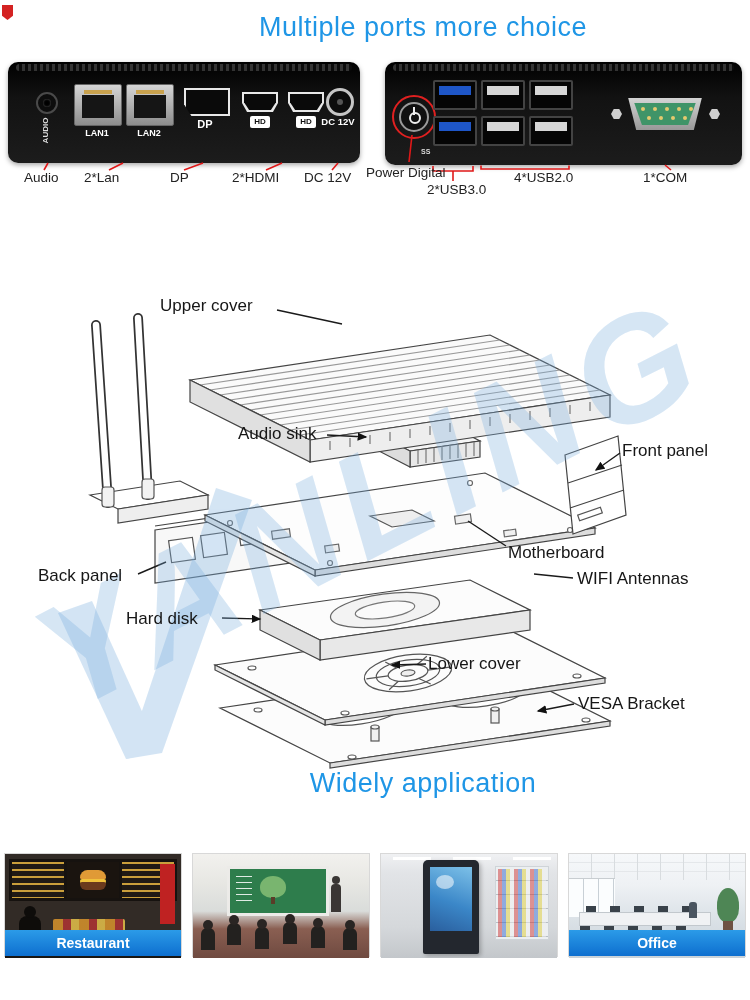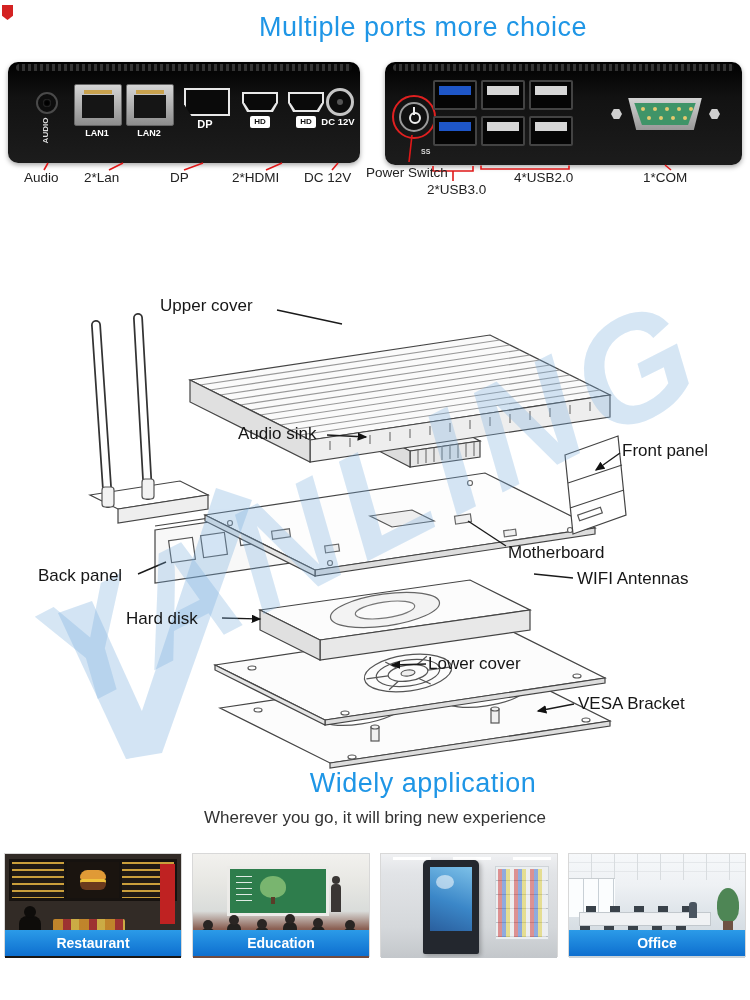--- a/index.html
+++ b/index.html
@@ -206,21 +206,21 @@
       <path d="M481,165.5 L481,169 L569,169 L569,165.5"></path>
       <path d="M665,165 L671,170"></path>
     </g>
   </svg>
 
   <div class="pcall" style="left:24px;top:170px">Audio</div>
   <div class="pcall" style="left:84px;top:170px">2*Lan</div>
   <div class="pcall" style="left:170px;top:170px">DP</div>
   <div class="pcall" style="left:232px;top:170px">2*HDMI</div>
   <div class="pcall" style="left:304px;top:170px">DC 12V</div>
-  <div class="pcall" style="left:366px;top:165px">Power Switch</div>
+  <div class="pcall" style="left:366px;top:165px">Power Digital</div>
   <div class="pcall" style="left:427px;top:182px">2*USB3.0</div>
   <div class="pcall" style="left:514px;top:170px">4*USB2.0</div>
   <div class="pcall" style="left:643px;top:170px">1*COM</div>
 
 
   <svg id="exploded" viewBox="0 0 690 488">
     <defs>
       <marker id="arr" markerWidth="8" markerHeight="8" refX="6" refY="3" orient="auto">
         <path d="M0,0 L7,3 L0,6 Z" fill="#111"></path>
       </marker>
@@ -343,21 +343,20 @@
   <div class="dlabel" style="left:238px;top:424px">Audio sink</div>
   <div class="dlabel" style="left:622px;top:441px">Front panel</div>
   <div class="dlabel" style="left:508px;top:543px">Motherboard</div>
   <div class="dlabel" style="left:38px;top:566px">Back panel</div>
   <div class="dlabel" style="left:577px;top:569px">WIFI Antennas</div>
   <div class="dlabel" style="left:126px;top:609px">Hard disk</div>
   <div class="dlabel" style="left:428px;top:654px">Lower cover</div>
   <div class="dlabel" style="left:578px;top:694px">VESA Bracket</div>
 
   <div class="sec-title" id="t3">Widely application</div>
-  <div class="subtitle">Wherever you go, it will bring new experience</div>
 
   <div class="app-card" style="left:4px">
     <div class="scene sc-rest">
       <div class="r-boards">
         <div class="r-b"></div>
         <div class="r-bur">
             <div class="burger"></div>
           </div>
         <div class="r-b"></div>
       </div>
@@ -376,21 +375,20 @@
           <div class="e-tree"></div>
       </div>
       <div class="e-teacher"></div>
       <div class="kid" style="left:8px;bottom:8px"></div>
       <div class="kid" style="left:34px;bottom:13px"></div>
       <div class="kid" style="left:62px;bottom:9px"></div>
       <div class="kid" style="left:90px;bottom:14px"></div>
       <div class="kid" style="left:118px;bottom:10px"></div>
       <div class="kid" style="left:150px;bottom:8px"></div>
     </div>
-    <div class="card-cap">Education</div>
   </div>
 
   <div class="app-card" style="left:380px">
     <div class="scene sc-sign">
       <div class="s-light"></div>
       <div class="s-kiosk">
         <div class="s-screen"></div>
       </div>
       <div class="s-shelf"></div>
     </div>

